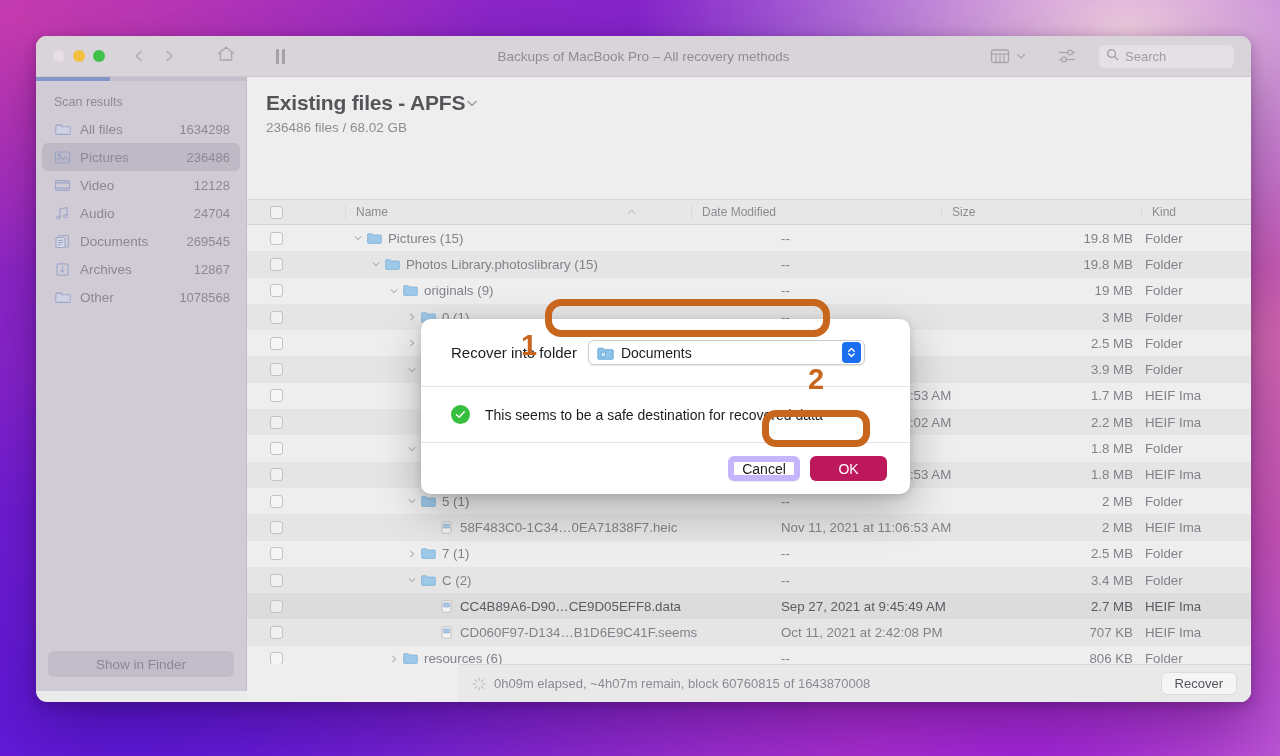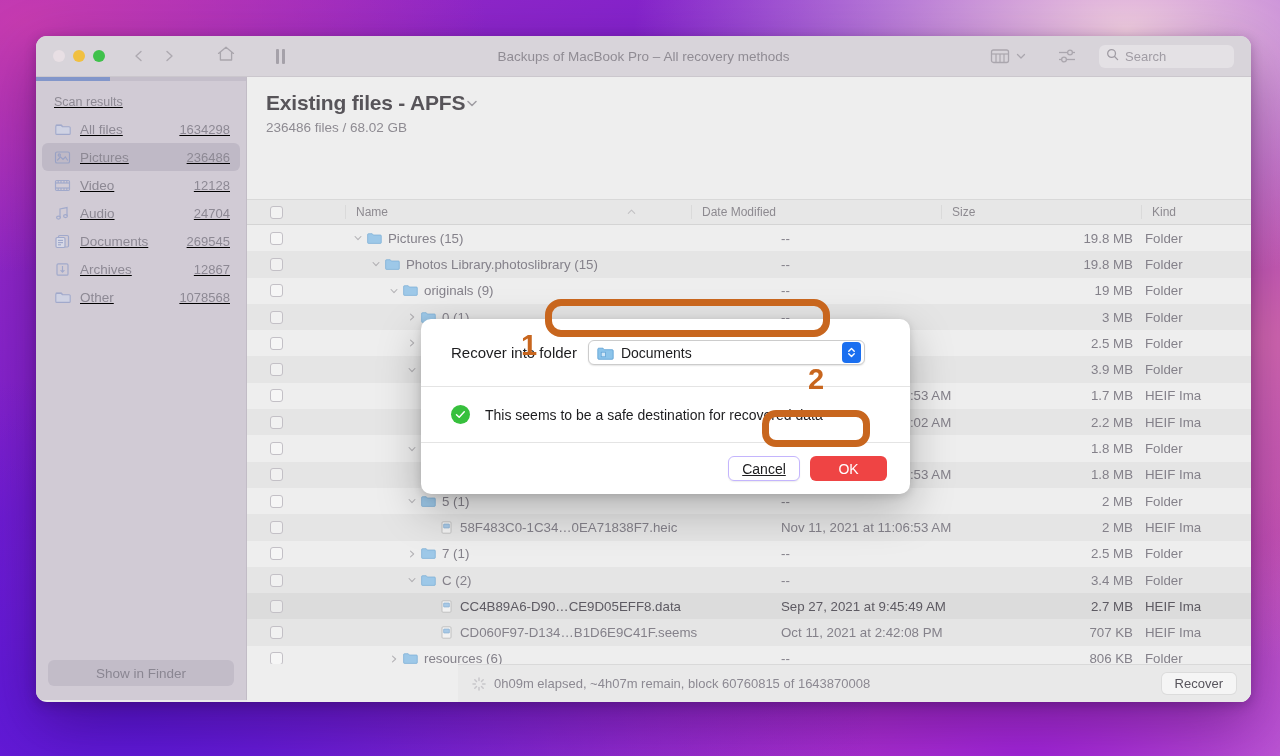--- a/index.html
+++ b/index.html
@@ -56,24 +56,23 @@
   .searchbox {
     width: 135px; height: 23px; border-radius: 6px;
     background: rgba(255,255,255,.30);
     display: flex; align-items: center; gap: 6px; padding: 0 7px;
     margin-left: 22px;
   }
   .searchbox .ph { font-size: 13px; color: #a09ca4; }
 
   
   #sidebar {
-    position: absolute; left: 0; top: 41px; width: 211px; bottom: 2px;
+    position: absolute; left: 0; top: 41px; width: 211px; bottom: 11px;
     background: rgba(206,200,210,.92);
     border-right: 1px solid rgba(0,0,0,.07);
-    text-decoration: underline;
   }
   #progressTrack {
     position: absolute; left: 0; top: 0; width: 100%; height: 4px;
     background: rgba(160,150,170,.25);
   }
   #progressFill { height: 100%; background: #8296ca; width: 35%; }
   .side-head {
     font-size: 12.5px; color: #8e8a94; padding: 18px 0 6px 18px; font-weight: 400;
   }
   .side-item {
@@ -179,22 +178,22 @@
   #okCheck {
     width: 19px; height: 19px; border-radius: 50%; background: #37c03d;
     display: flex; align-items: center; justify-content: center; flex: 0 0 19px;
   }
   #safeText { font-size: 14px; color: #1d1d1f; margin-left: 15px; }
   #sheetRow3 { height: 51px; display: flex; align-items: center; justify-content: flex-end; padding-right: 23px; gap: 10px; }
   .dlgbtn {
     height: 25px; min-width: 72px; border-radius: 6px; font-size: 14px;
     display: flex; align-items: center; justify-content: center;
   }
-  #cancelBtn { background: #fff; border: 1px solid #c4b5fd; color: #1d1d1f; box-shadow: 0 1px 1.5px rgba(0,0,0,.08); text-decoration: underline; }
-  #okBtn { background: #ef4444; color: #fff; min-width: 77px; }
+  #cancelBtn { background: #fff; border: 6px solid #c4b5fd; color: #1d1d1f; box-shadow: 0 1px 1.5px rgba(0,0,0,.08); }
+  #okBtn { background: #be185d; color: #fff; min-width: 77px; }
 
   
   .annot-ring {
     position: absolute; border: 7px solid #c8661e; border-radius: 16px;
     pointer-events: none;
   }
   #ring1 { left: 545px; top: 299px; width: 285px; height: 38px; }
   #ring2 { left: 762px; top: 410px; width: 108px; height: 37px; border-radius: 14px; }
   .annot-num {
     position: absolute; font-size: 29px; font-weight: bold; color: #c8661e;

